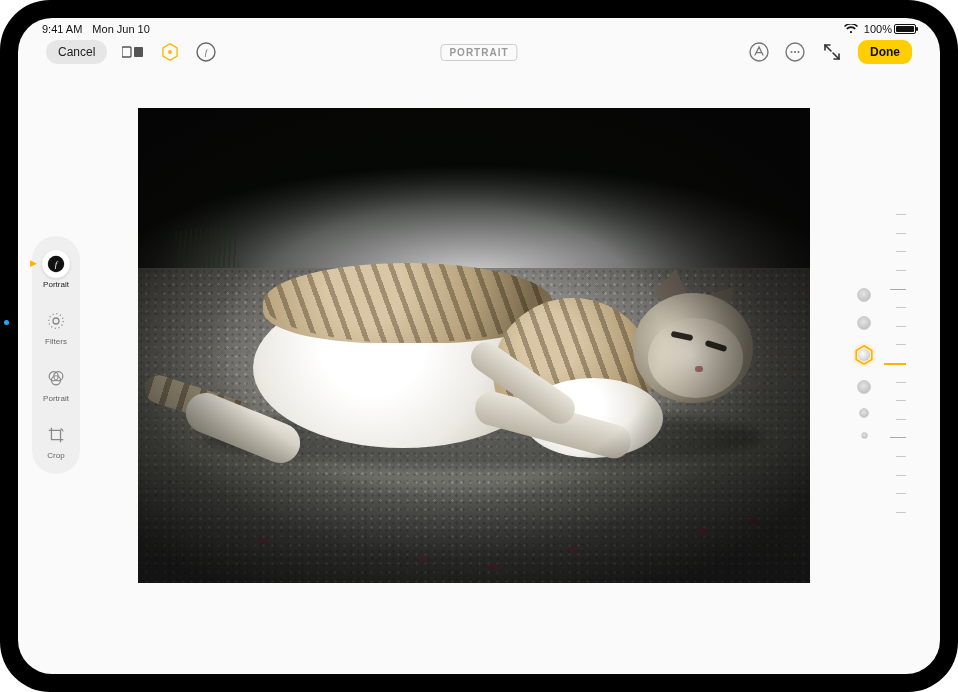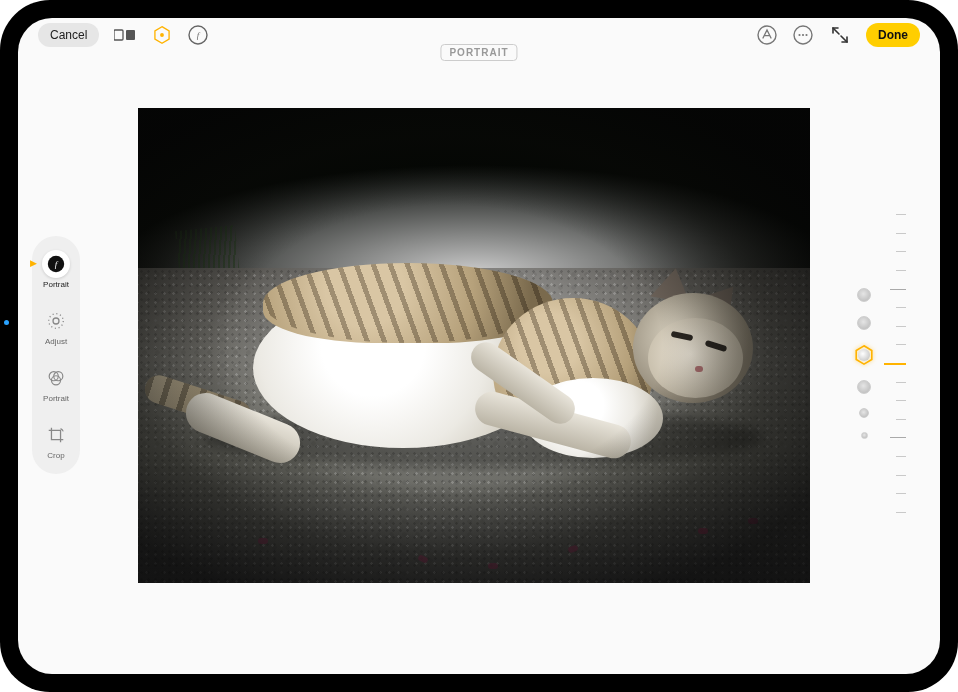--- a/index.html
+++ b/index.html
@@ -22,30 +22,30 @@
   }
   .statusbar .left { display:flex; gap:10px; align-items:center; }
   .statusbar .right { display:flex; gap:6px; align-items:center; }
   .battery { display:inline-flex; align-items:center; gap:2px; }
   .battery-shell { width:22px; height:10px; border:1px solid #111; border-radius:2px; position:relative; }
   .battery-shell::after { content:""; position:absolute; right:-3px; top:2px; width:2px; height:4px; background:#111; border-radius:1px; }
   .battery-level { position:absolute; left:1px; top:1px; bottom:1px; width:18px; background:#111; border-radius:1px; }
 
   
   .topbar {
-    height: 34px; display:flex; align-items:center; justify-content:space-between;
-    padding: 0 20px;
+    height: 34px; display:flex; align-items:flex-start; justify-content:space-between;
+    padding: 0 28px;
   }
   .topbar .left, .topbar .right { display:flex; align-items:center; gap:14px; }
   .pill {
     background:#e6e6e6; border-radius: 14px; padding: 5px 12px; font-size:12px; font-weight:500;
     color:#222; display:inline-flex; align-items:center; justify-content:center;
     border:none; cursor:pointer;
   }
-  .pill.done { background:#ffce00; color:#111; font-weight:600; }
+  .pill.done { background:#ffce00; color:#111; font-weight:600;border-radius:9px; }
   .iconbtn {
     width:24px; height:24px; display:inline-flex; align-items:center; justify-content:center;
     color:#555; border:none; background:none; cursor:pointer;
   }
   .iconring {
     width:22px; height:22px; border-radius:50%;
     display:inline-flex; align-items:center; justify-content:center;
     color:#888;
   }
   .iconring.active { color:#ffb300; }
@@ -161,20 +161,39 @@
 
   svg { display:block; }
 </style>
 </head>
 <body>
 
 <div class="device">
   <span class="bezel-dot"></span>
   <div class="screen">
 
+    <div class="statusbar">
+      <div class="left">
+        <span>9:41 AM</span>
+        <span>Mon Jun 10</span>
+      </div>
+      <div class="right">
+        <span>
+          <svg width="14" height="10" viewBox="0 0 14 10">
+              <path d="M7 9.2a1.1 1.1 0 100-2.2 1.1 1.1 0 000 2.2zM3.3 5.4a5.3 5.3 0 017.4 0l1.1-1.1a6.8 6.8 0 00-9.6 0l1.1 1.1zM1 3.1a8.5 8.5 0 0112 0L14 2A10 10 0 000 2l1 1.1z" fill="#111"></path>
+            </svg>
+        </span>
+        <span class="battery">
+          <span>100%</span>
+          <span class="battery-shell">
+              <span class="battery-level"></span>
+            </span>
+        </span>
+      </div>
+    </div>
 
     <div class="topbar">
       <div class="left">
         <button class="pill">Cancel</button>
 
         <button class="iconbtn">
           <svg width="22" height="14" viewBox="0 0 22 14">
             <rect x="0" y="2" width="9" height="10" rx="1" fill="none" stroke="#555" stroke-width="1.3"></rect>
             <rect x="12" y="2" width="9" height="10" rx="1" fill="#555"></rect>
           </svg>
@@ -234,21 +253,21 @@
         <span>Portrait</span>
       </button>
 
       <button class="tool">
         <span class="cir">
           <svg width="20" height="20" viewBox="0 0 22 22">
               <circle cx="11" cy="11" r="8" fill="none" stroke="#888" stroke-width="1.4" stroke-dasharray="1.2 3"></circle>
               <circle cx="11" cy="11" r="3.3" fill="none" stroke="#888" stroke-width="1.4"></circle>
             </svg>
         </span>
-        <span>Adjust</span>
+        <span>Filters</span>
       </button>
 
       <button class="tool">
         <span class="cir">
           <svg width="20" height="20" viewBox="0 0 22 22">
               <circle cx="8.5" cy="9" r="5" fill="none" stroke="#888" stroke-width="1.3"></circle>
               <circle cx="13.5" cy="9" r="5" fill="none" stroke="#888" stroke-width="1.3"></circle>
               <circle cx="11" cy="13.5" r="5" fill="none" stroke="#888" stroke-width="1.3"></circle>
             </svg>
         </span>

